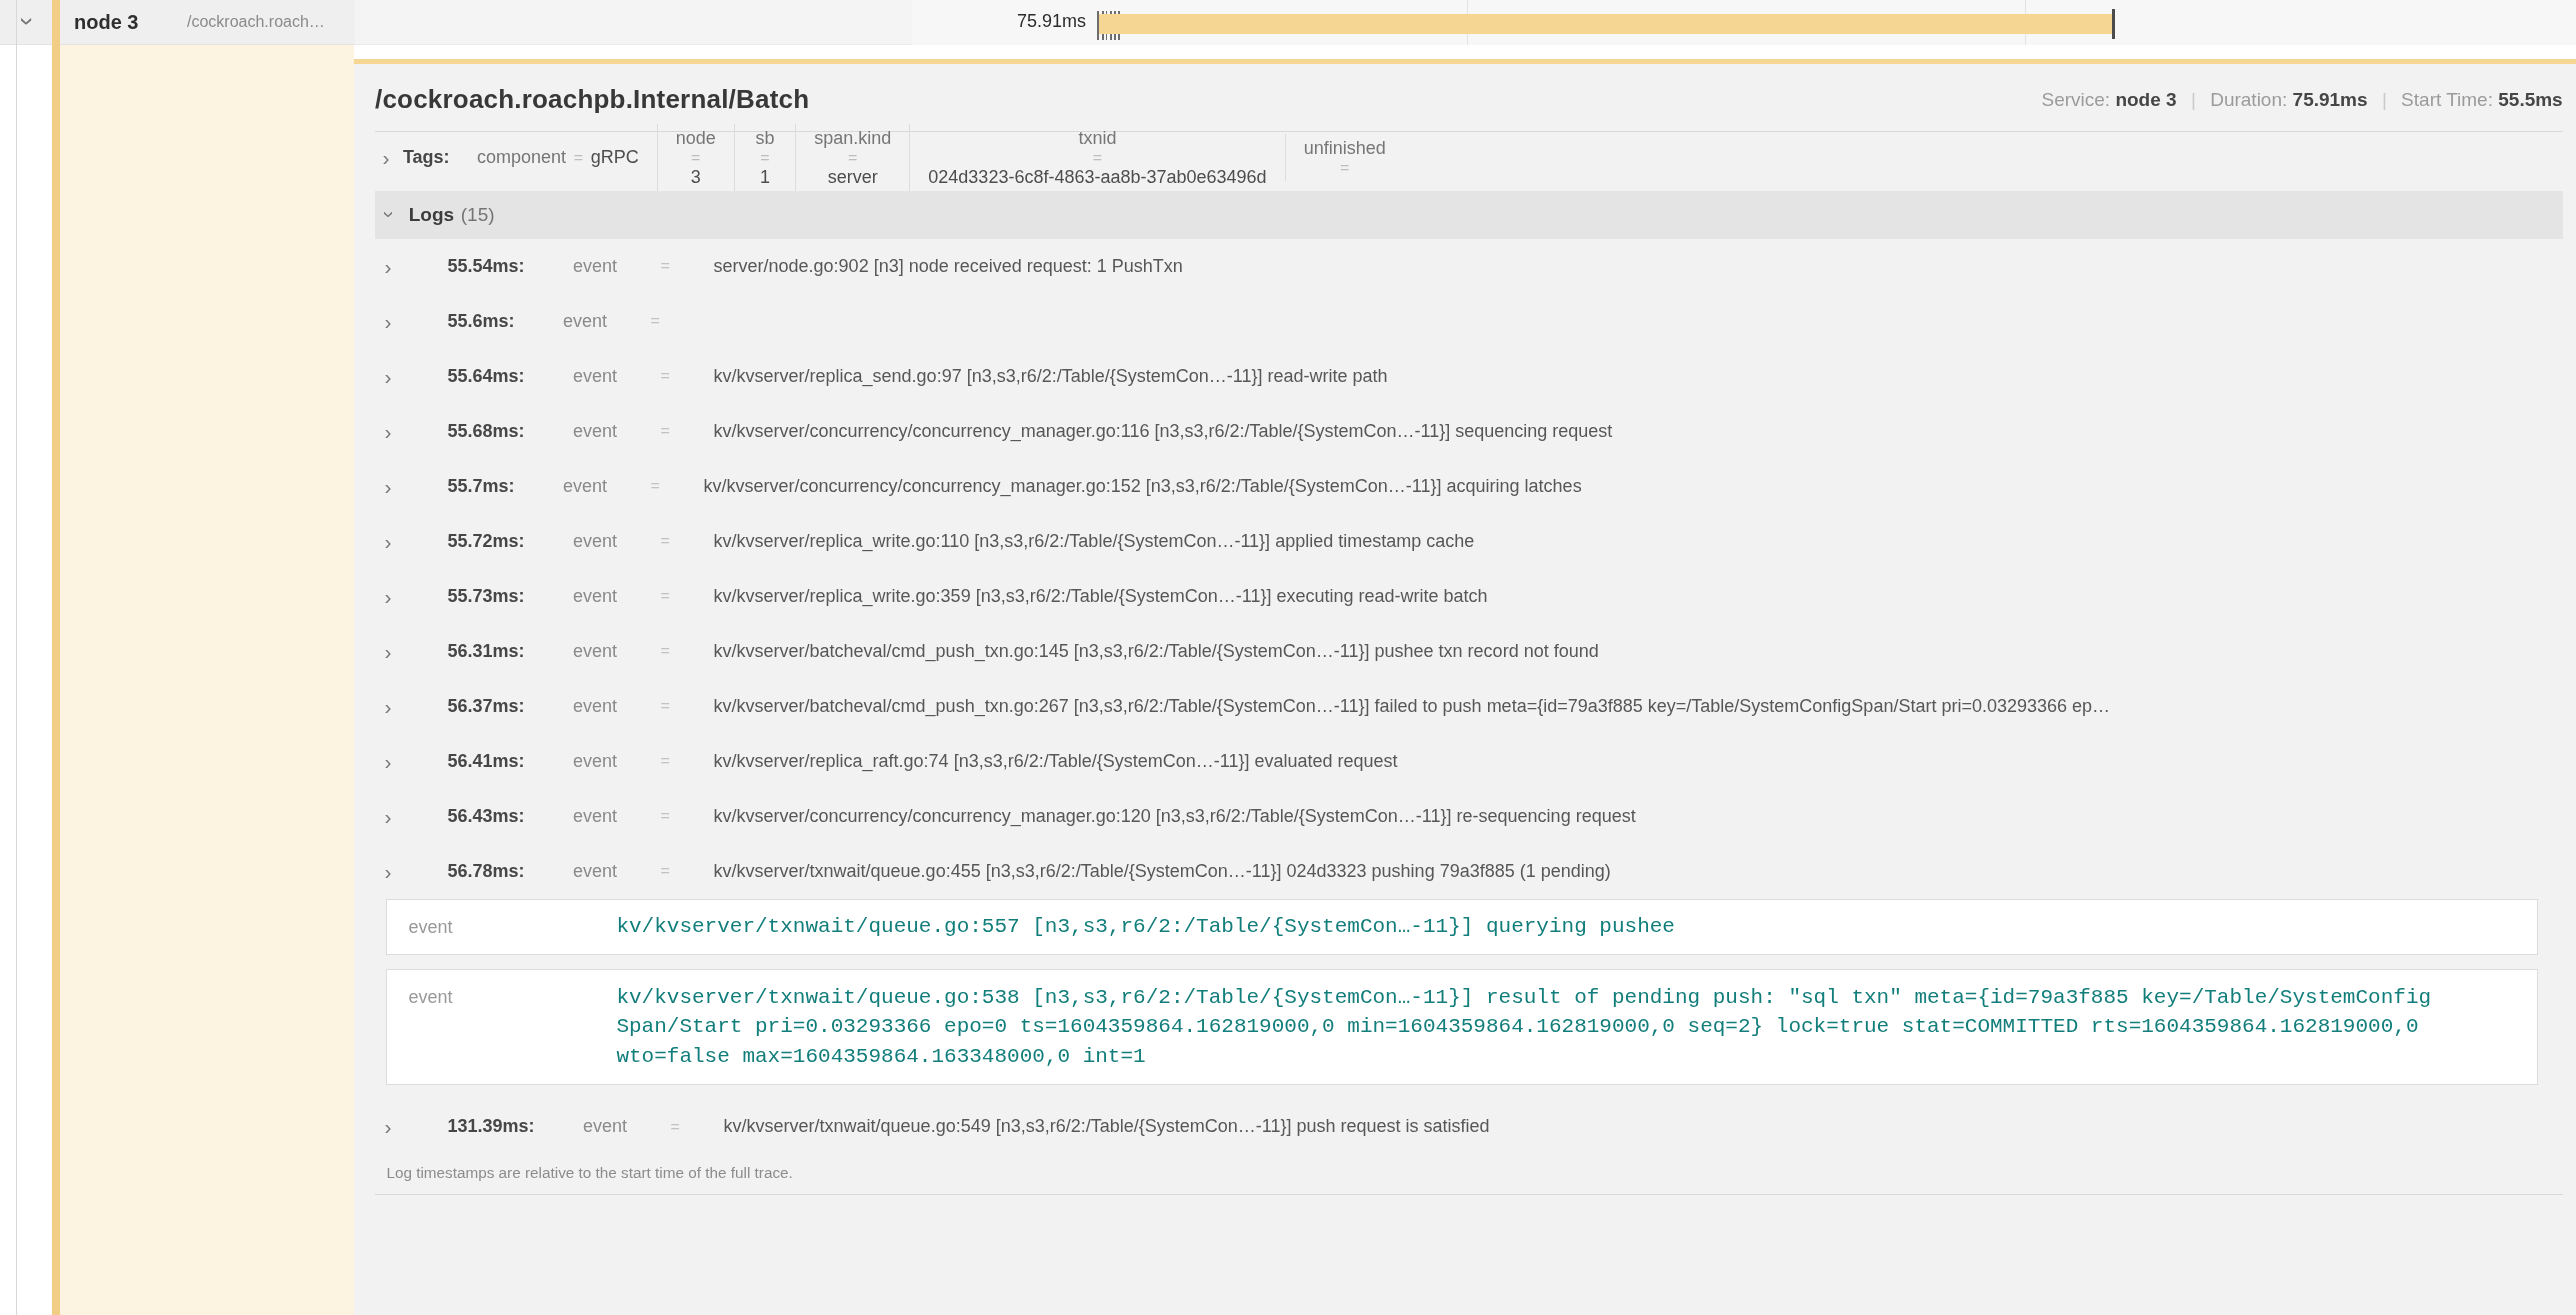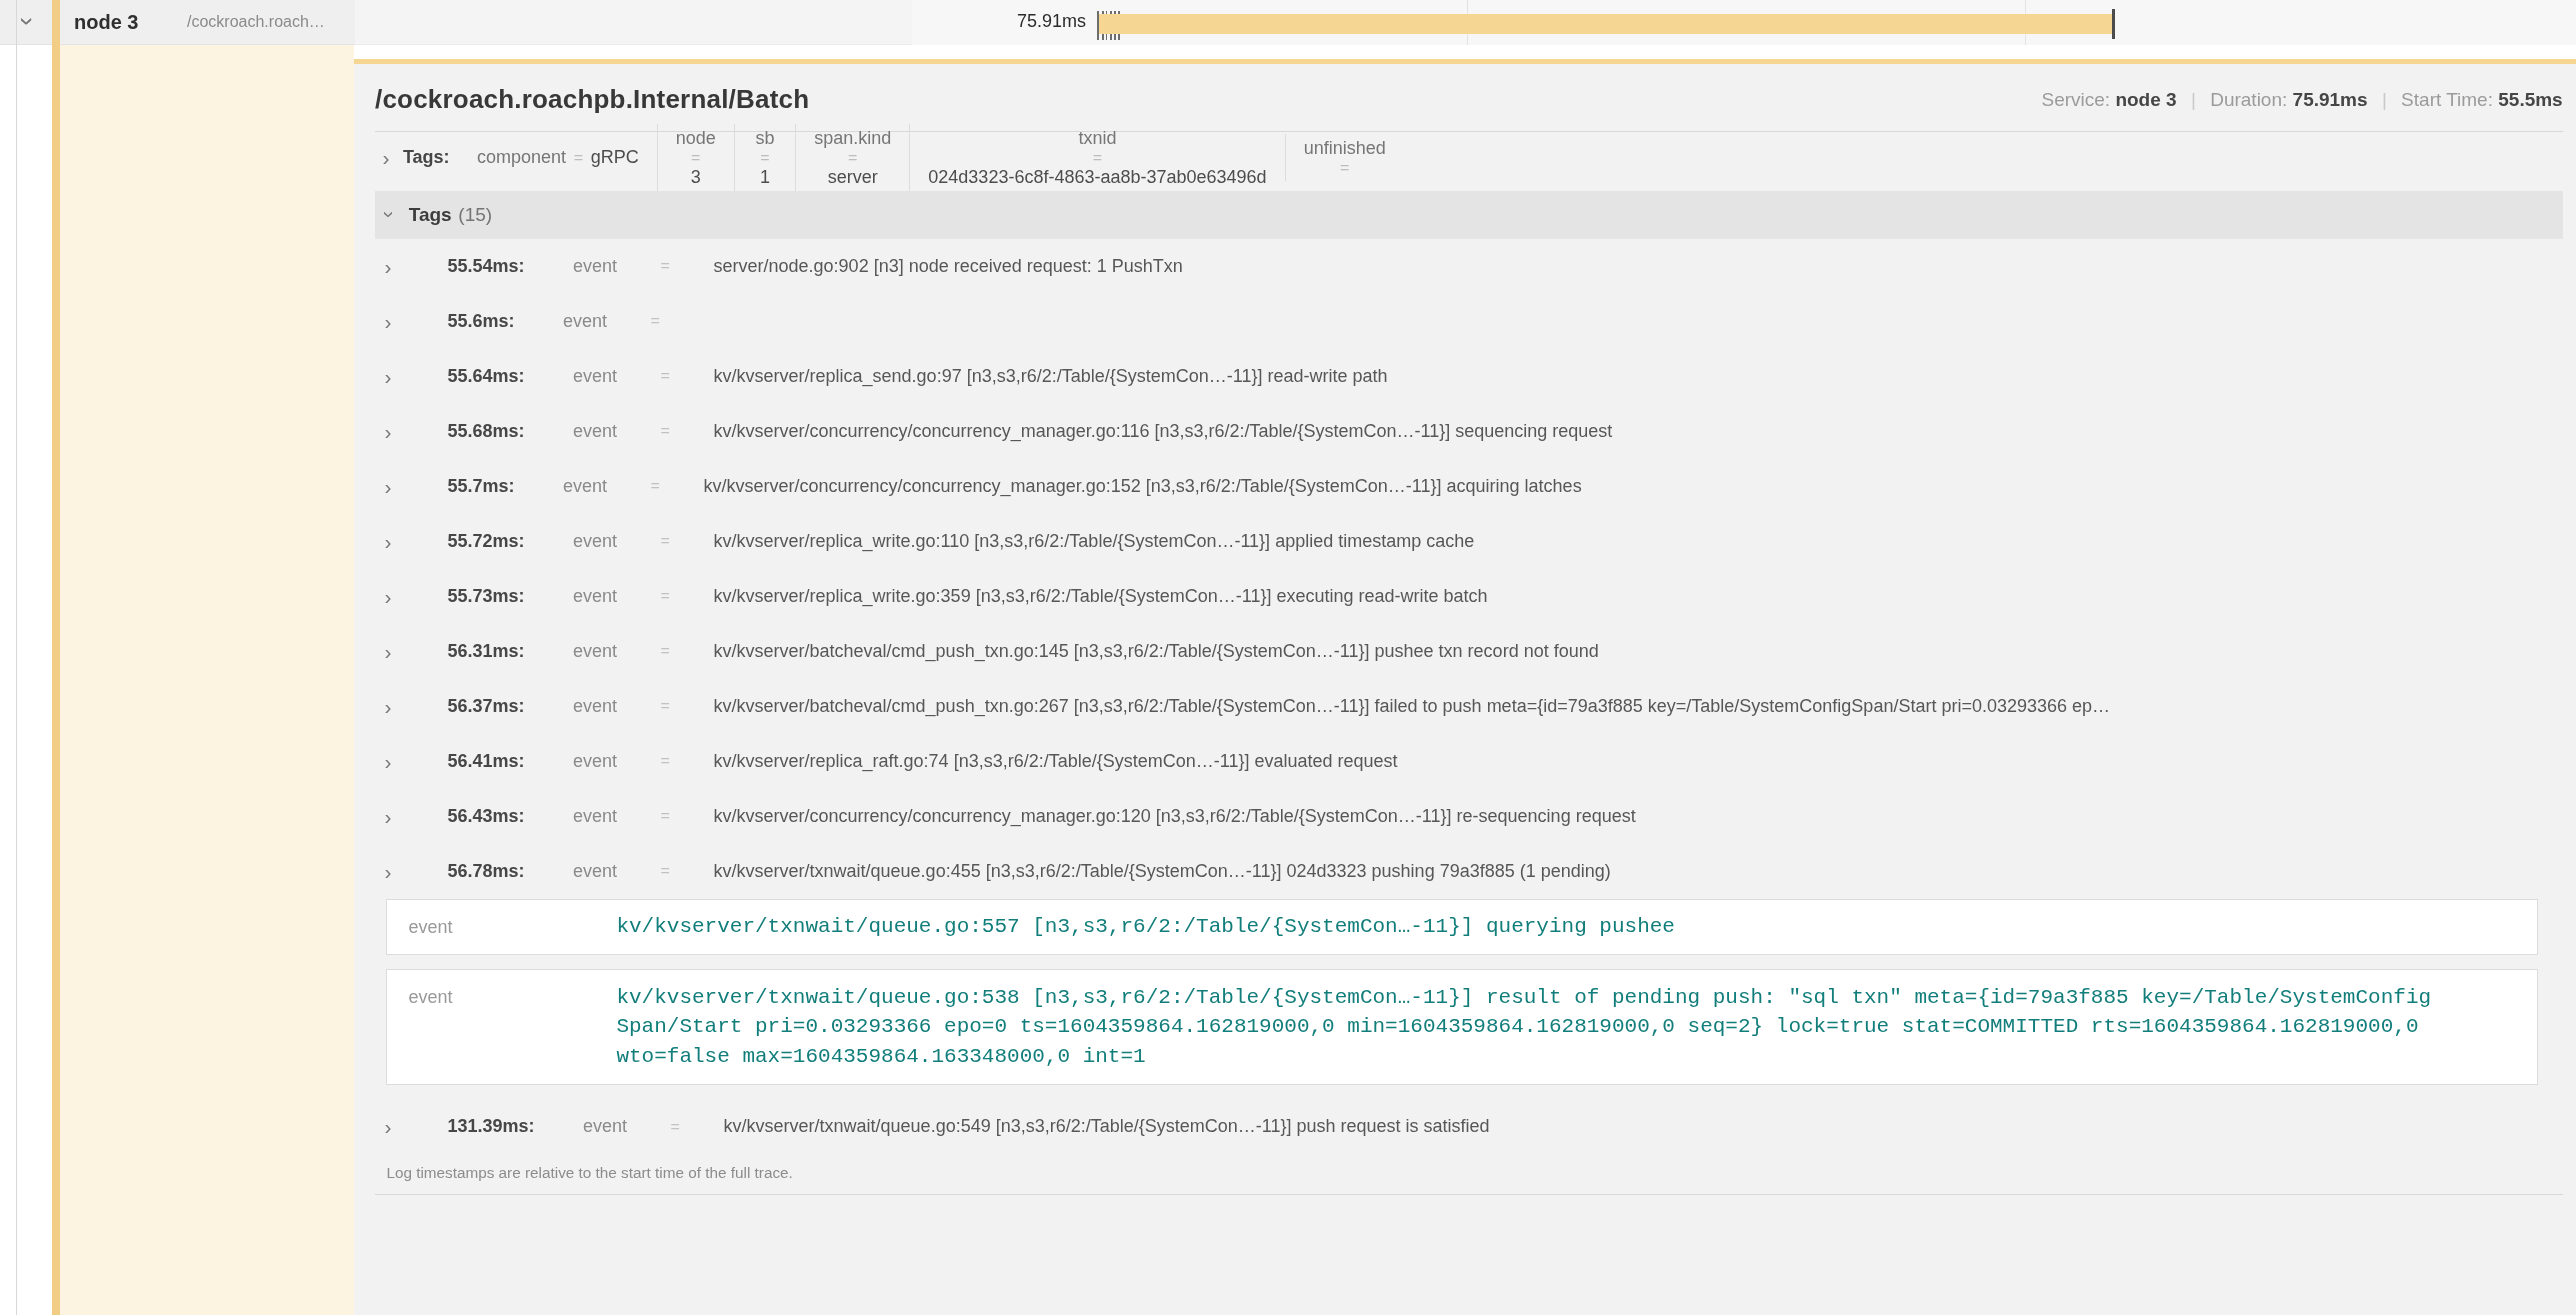--- a/index.html
+++ b/index.html
@@ -161,21 +161,21 @@
   <div class="tag-item">
     <span class="tag-key">unfinished</span>
     <span class="tag-eq">=</span>
     <span class="tag-val"></span>
   </div>
 </div>
   </div>
 
   <div class="logs-header">
     <span class="chev chev-d"></span>
-    <span class="logs-title">Tags</span>
+    <span class="logs-title">Logs</span>
     <span class="logs-count">(15)</span>
   </div>
 
   <div>
   <div class="log-row">
     <span class="chev chev-r"></span>
     <span class="log-ts">55.54ms:</span>
     <span class="log-key">event</span>
     <span class="log-eq">=</span>
     <span class="log-val">server/node.go:902 [n3] node received request: 1 PushTxn</span>

